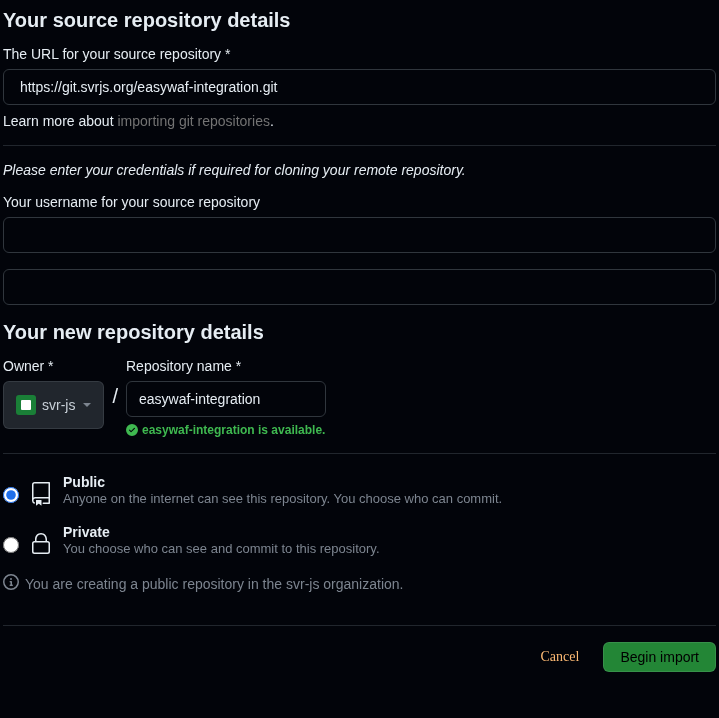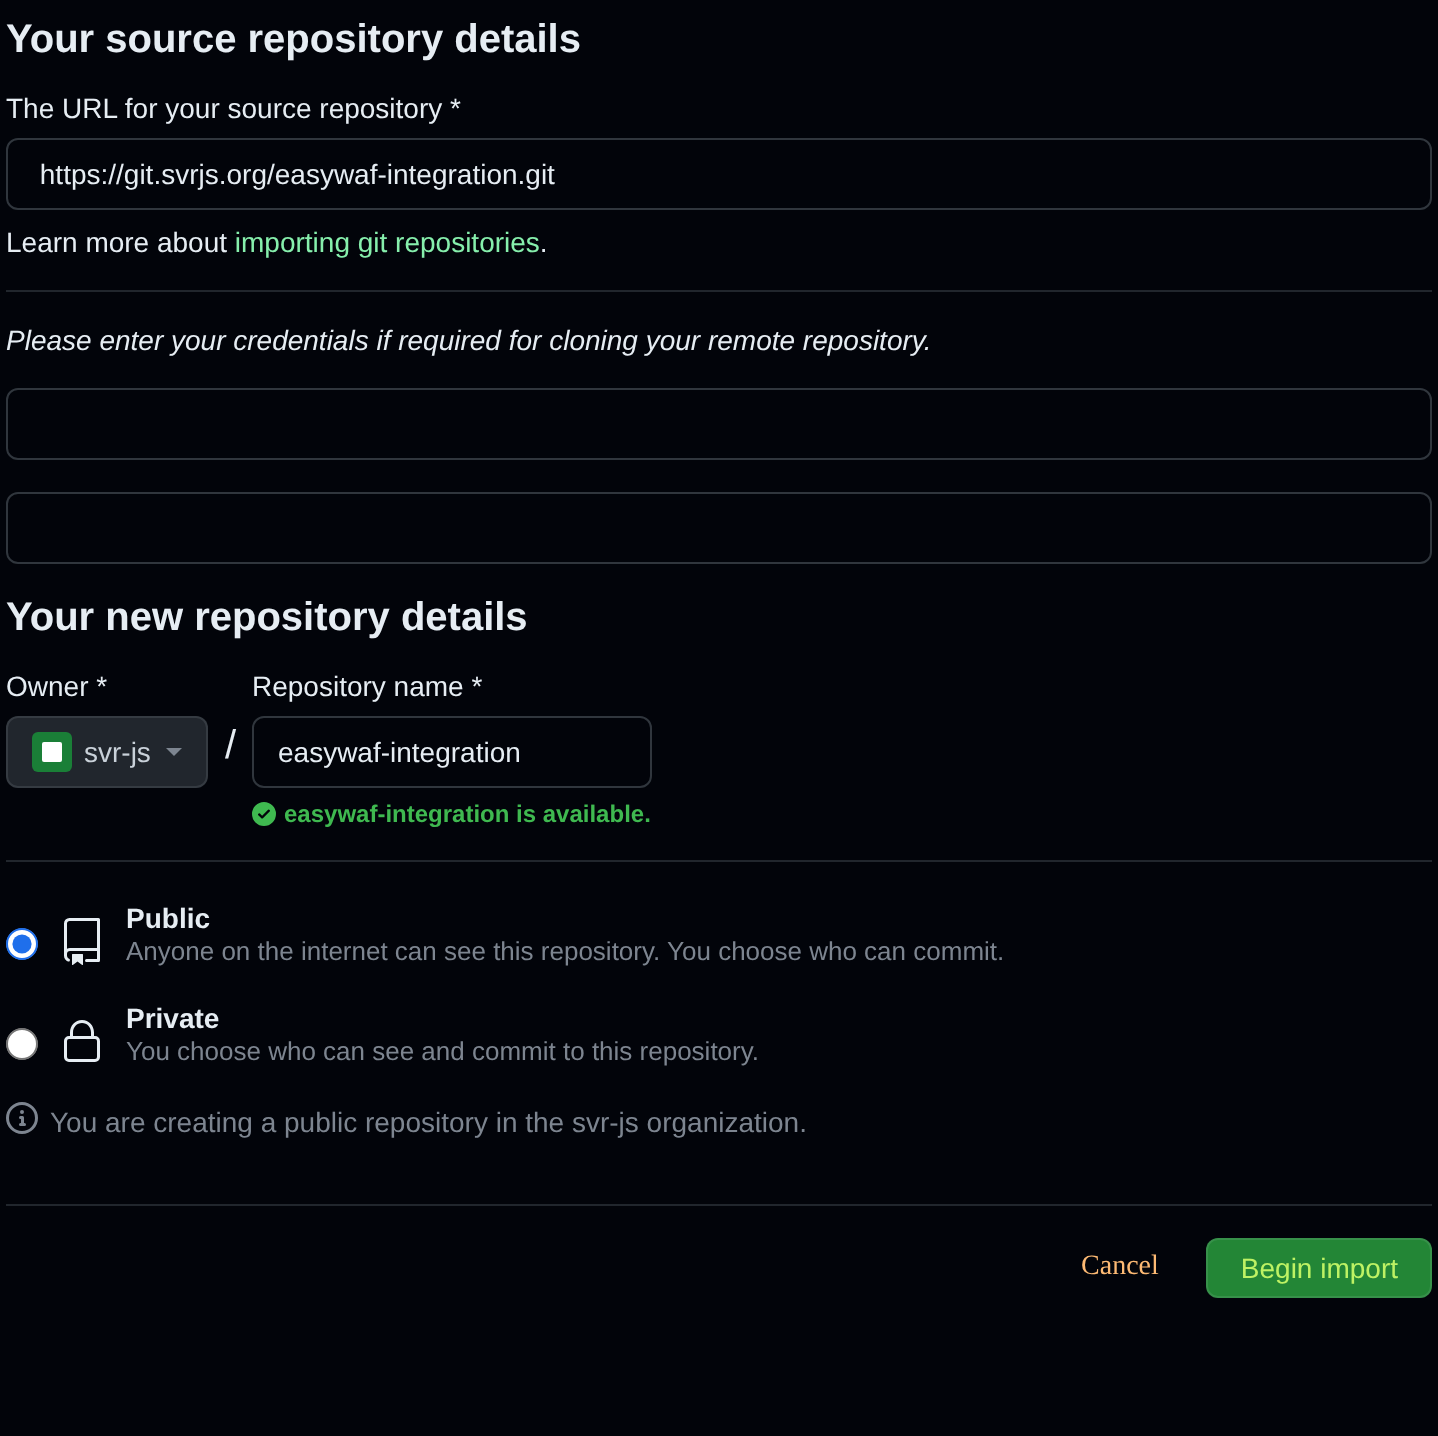--- a/index.html
+++ b/index.html
@@ -42,21 +42,21 @@
       padding: 7px 12px;
       font-size: 14px;
       line-height: 20px;
     }
     .helper {
       color: #e6edf3;
       margin-top: 8px;
       font-size: 14px;
     }
     .helper a {
-      color: #86efac;
+      color: #737373;
       text-decoration: none;
     }
     hr {
       border: none;
       border-top: 1px solid #21262d;
       margin: 16px 0;
     }
     .credentials-note {
       font-style: italic;
       color: #e6edf3;
@@ -79,21 +79,21 @@
       display: inline-flex;
       align-items: center;
       background-color: #21262d;
       border: 1px solid rgba(240,246,252,0.1);
       border-radius: 6px;
       padding: 5px 12px;
       color: #c9d1d9;
       font-size: 14px;
       cursor: pointer;
       gap: 6px;
-      height: 36px;
+      height: 48px;
     }
     .owner-avatar {
       width: 20px;
       height: 20px;
       background-color: #1a7f37;
       border-radius: 3px;
       display: flex;
       align-items: center;
       justify-content: center;
       flex-shrink: 0;
@@ -194,21 +194,21 @@
       color: #fdba74;
       font-size: 14px;
       padding: 6px 14px;
       cursor: pointer;
       font-family: Liberation Serif, serif;
     }
     .btn-primary {
       background-color: #238636;
       border: 1px solid rgba(240,246,252,0.1);
       border-radius: 6px;
-      color: #bef264;
+      color: #000000;
       font-size: 14px;
       font-weight: 500;
       padding: 6px 16px;
       cursor: pointer;
     }
     svg {
       fill: currentColor;
     }
   </style>
 </head>
@@ -222,20 +222,21 @@
   <div class="helper">
     <span>Learn more about </span><a href="#">importing git repositories</a><span>.</span>
   </div>
 </div>
 
 <hr>
 
 <p class="credentials-note">Please enter your credentials if required for cloning your remote repository.</p>
 
 <div class="field-group">
+  <label class="label">Your username for your source repository</label>
   <input type="text" value="" style="">
 </div>
 
 <div class="field-group">
   <input type="password" value="" style="">
 </div>
 
 <h2>Your new repository details</h2>
 
 <div class="owner-repo-row">

